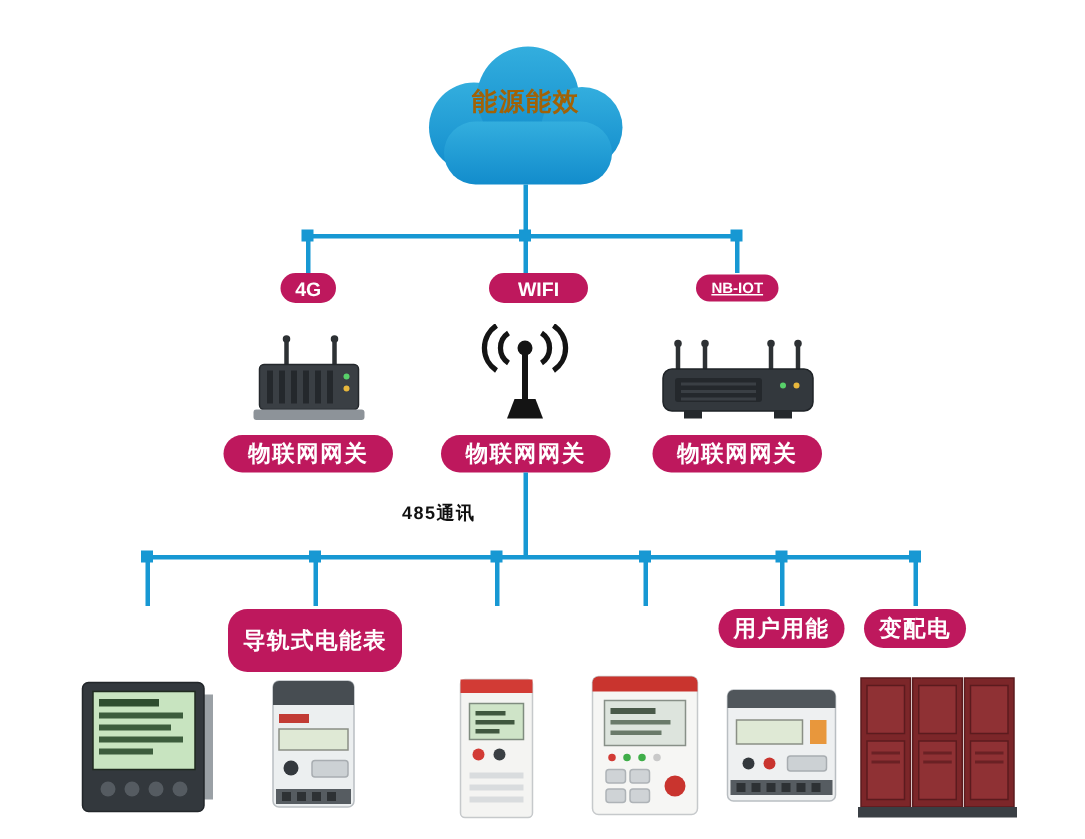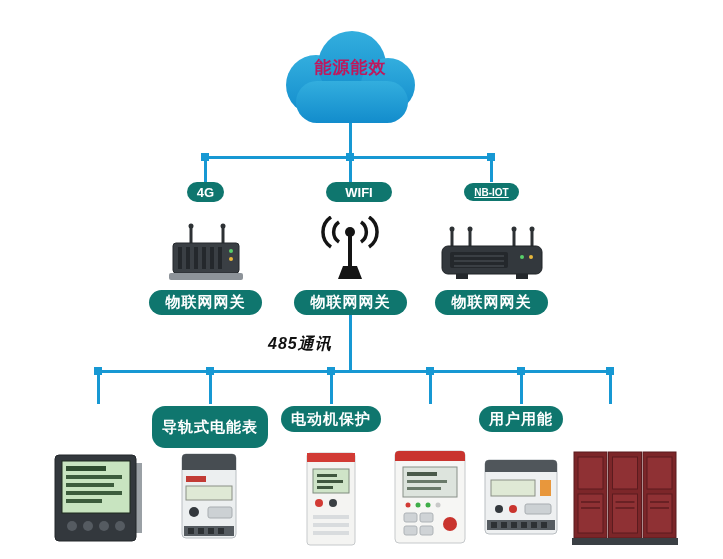--- a/index.html
+++ b/index.html
@@ -11,46 +11,45 @@
     position: relative;
     width: 723px;
     height: 559px;
     background: #ffffff;
     overflow: hidden;
   }
   .line { position: absolute; background: #1798d3; }
   .dot  { position: absolute; width: 8px; height: 8px; background: #1798d3; }
   .pill {
     position: absolute;
-    background: #0f766e;
+    background: #be185d;
     color: #fff;
     display: flex;
     align-items: center;
     justify-content: center;
     font-weight: 700;
     white-space: nowrap;
   }
   .badge    { border-radius: 11px; font-size: 13px; }
   .badge-sm { border-radius: 9px;  font-size: 10px; text-decoration: underline; }
   .node-btn { border-radius: 13px; font-size: 15px; letter-spacing: 1px; text-align: right; }
   .bus-label {
     position: absolute;
-    font-size: 16px;
+    font-size: 12px;
     font-weight: 700;
     color: #111111;
     letter-spacing: 1px;
-    font-style: italic;
   }
   .cloud-wrap { position: absolute; left: 268px; top: 25px; width: 165px; height: 105px; }
   .cloud-text {
     position: absolute;
     top: 32px; left: 0;
     width: 100%;
     text-align: center;
-    color: #be185d;
+    color: #a16207;
     font-size: 17px;
     font-weight: 700;
     line-height: 22px;
     letter-spacing: 1px;
   }
   .device { position: absolute; }
 </style>
 </head>
 <body>
 
@@ -158,22 +157,22 @@
   <div class="dot" style="left:606px;top:367px"></div>
 
   <div class="line" style="left:97px;top:373px;width:3px;height:31px"></div>
   <div class="line" style="left:209px;top:373px;width:3px;height:31px"></div>
   <div class="line" style="left:330px;top:373px;width:3px;height:31px"></div>
   <div class="line" style="left:429px;top:373px;width:3px;height:31px"></div>
   <div class="line" style="left:520px;top:373px;width:3px;height:31px"></div>
   <div class="line" style="left:609px;top:373px;width:3px;height:31px"></div>
 
   <div class="pill node-btn" style="left:152px;top:406px;width:116px;height:42px">导轨式电能表</div>
-  <div class="pill node-btn" style="left:281px;top:406px;width:100px;height:26px">电动机保护</div>
   <div class="pill node-btn" style="left:479px;top:406px;width:84px;height:26px">用户用能</div>
+  <div class="pill node-btn" style="left:576px;top:406px;width:68px;height:26px">变配电</div>
 
   <div class="device" style="left:50px;top:447px">
     <svg width="96" height="100" viewBox="0 0 96 100">
       <rect x="86" y="16" width="6" height="70" fill="#9aa0a5"></rect>
       <rect x="5" y="8" width="81" height="86" rx="4" fill="#33383d" stroke="#22262a"></rect>
       <rect x="12" y="14" width="68" height="52" fill="#c8e4c0" stroke="#1f2a1f"></rect>
       <rect x="16" y="19" width="40" height="5" fill="#2f4d2f"></rect>
       <rect x="16" y="28" width="56" height="4" fill="#3c5c3c"></rect>
       <rect x="16" y="36" width="48" height="4" fill="#3c5c3c"></rect>
       <rect x="16" y="44" width="56" height="4" fill="#3c5c3c"></rect>

